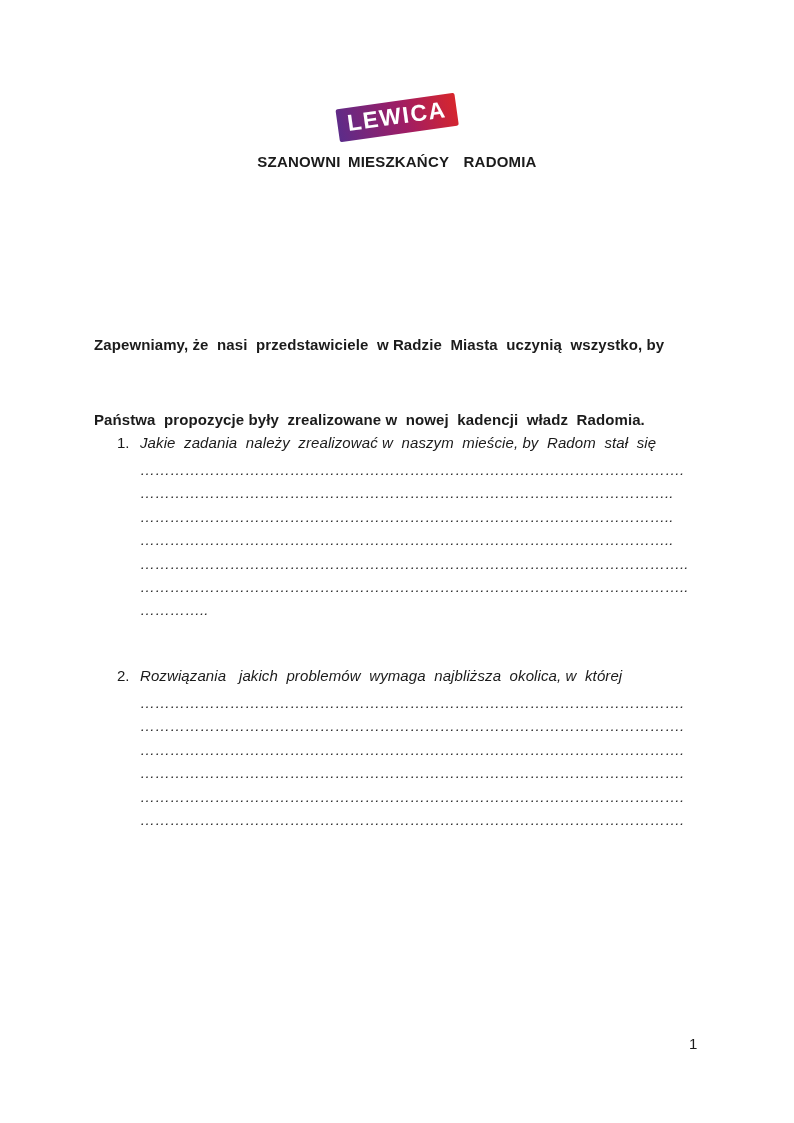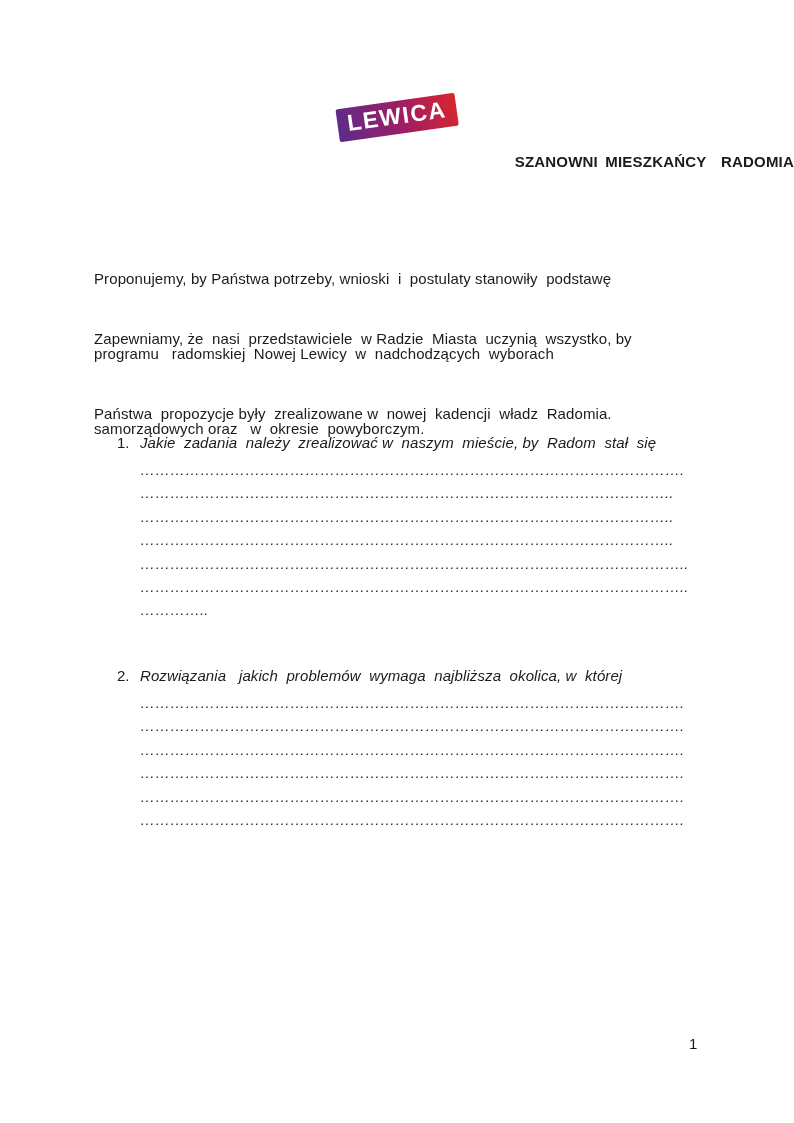--- a/index.html
+++ b/index.html
@@ -37,21 +37,21 @@
     line-height: 27px;
     letter-spacing: 1.5px;
   }
   
   .main-heading {
     position: absolute;
     top: 153px;
     left: 0;
     right: 0;
     margin: 0;
-    text-align: right;
+    text-align: center;
     font-size: 15px;
     font-weight: bold;
     white-space: pre;
     word-spacing: 3px;
     letter-spacing: 0.2px;
   }
   .request-heading {
     position: absolute;
     top: 347px;
     left: 0;
@@ -67,21 +67,21 @@
   
   .para {
     position: absolute;
     left: 94px;
     font-size: 15px;
     line-height: 25px;
     white-space: pre;
     letter-spacing: 0.1px;
   }
   .para-1 { top: 216px; }
-  .para-2 { top: 276px; }
+  .para-2 { top: 282px; font-weight: bold; }
   
   .question {
     position: absolute;
     left: 117px;
     display: flex;
     align-items: flex-start;
   }
   .question-1 { top: 430px; }
   .question-2 { top: 663px; }
   .q-num {
@@ -119,25 +119,20 @@
 <body>
 
 <div class="page">
 
   <div class="logo">
     <span class="logo-text">LEWICA</span>
   </div>
 
   <h1 class="main-heading">SZANOWNI MIESZKAŃCY  RADOMIA</h1>
 
-  <div class="para para-1">
-    <div class="p-line">Proponujemy, by Państwa potrzeby, wnioski  i  postulaty stanowiły  podstawę</div>
-    <div class="p-line">programu   radomskiej  Nowej Lewicy  w  nadchodzących  wyborach</div>
-    <div class="p-line">samorządowych oraz   w  okresie  powyborczym.</div>
-  </div>
 
   <div class="para para-2">
     <div class="p-line">Zapewniamy, że  nasi  przedstawiciele  w Radzie  Miasta  uczynią  wszystko, by</div>
     <div class="p-line">Państwa  propozycje były  zrealizowane w  nowej  kadencji  władz  Radomia.</div>
   </div>
 
 
   <div class="question question-1">
     <div class="q-num">1.</div>
     <div class="q-body">

